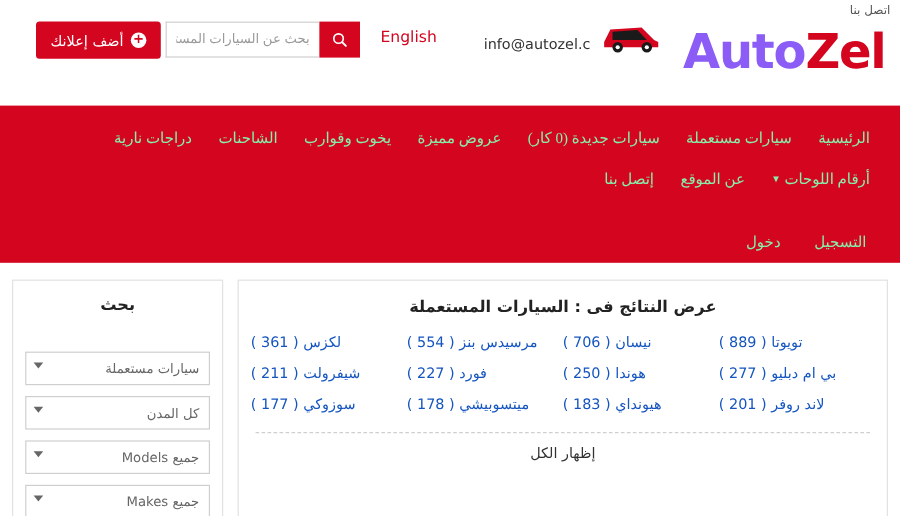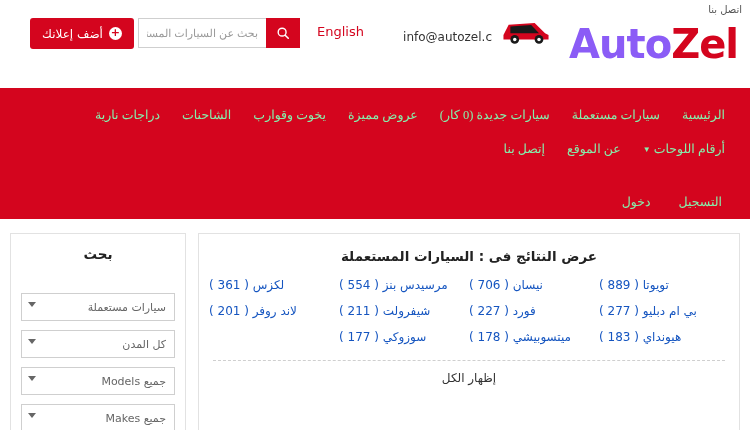--- a/index.html
+++ b/index.html
@@ -331,20 +331,21 @@
 
   <div class="results-panel">
     <div class="results-title">عرض النتائج فى : السيارات المستعملة</div>
 
     <div class="brand-grid">
       <a class="brand-link">تويوتا ( 889 )</a>
       <a class="brand-link">نيسان ( 706 )</a>
       <a class="brand-link">مرسيدس بنز ( 554 )</a>
       <a class="brand-link">لكزس ( 361 )</a>
       <a class="brand-link">بي ام دبليو ( 277 )</a>
+      <a class="brand-link">هوندا ( 250 )</a>
       <a class="brand-link">فورد ( 227 )</a>
       <a class="brand-link">شيفرولت ( 211 )</a>
       <a class="brand-link">لاند روفر ( 201 )</a>
       <a class="brand-link">هيونداي ( 183 )</a>
       <a class="brand-link">ميتسوبيشي ( 178 )</a>
       <a class="brand-link">سوزوكي ( 177 )</a>
     </div>
 
     <hr class="divider">
     <div class="show-all">إظهار الكل</div>

